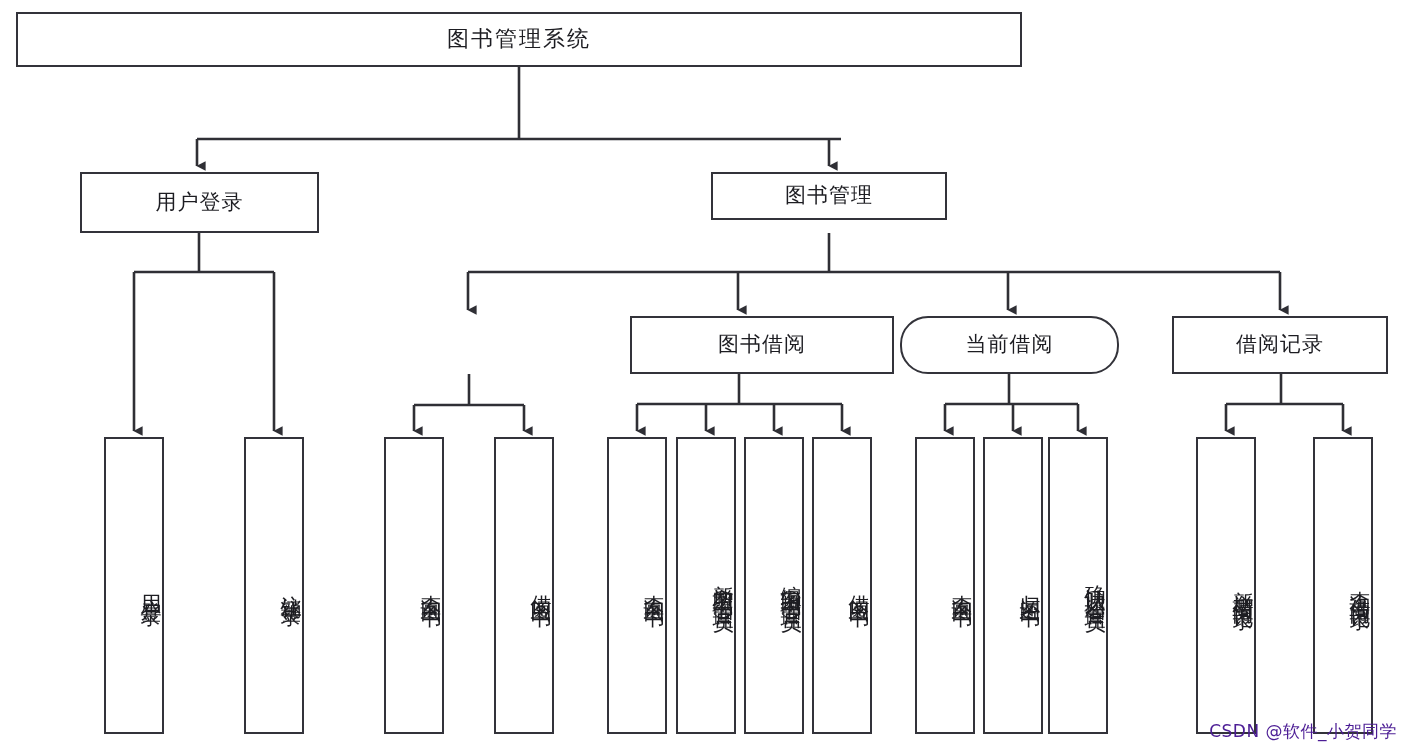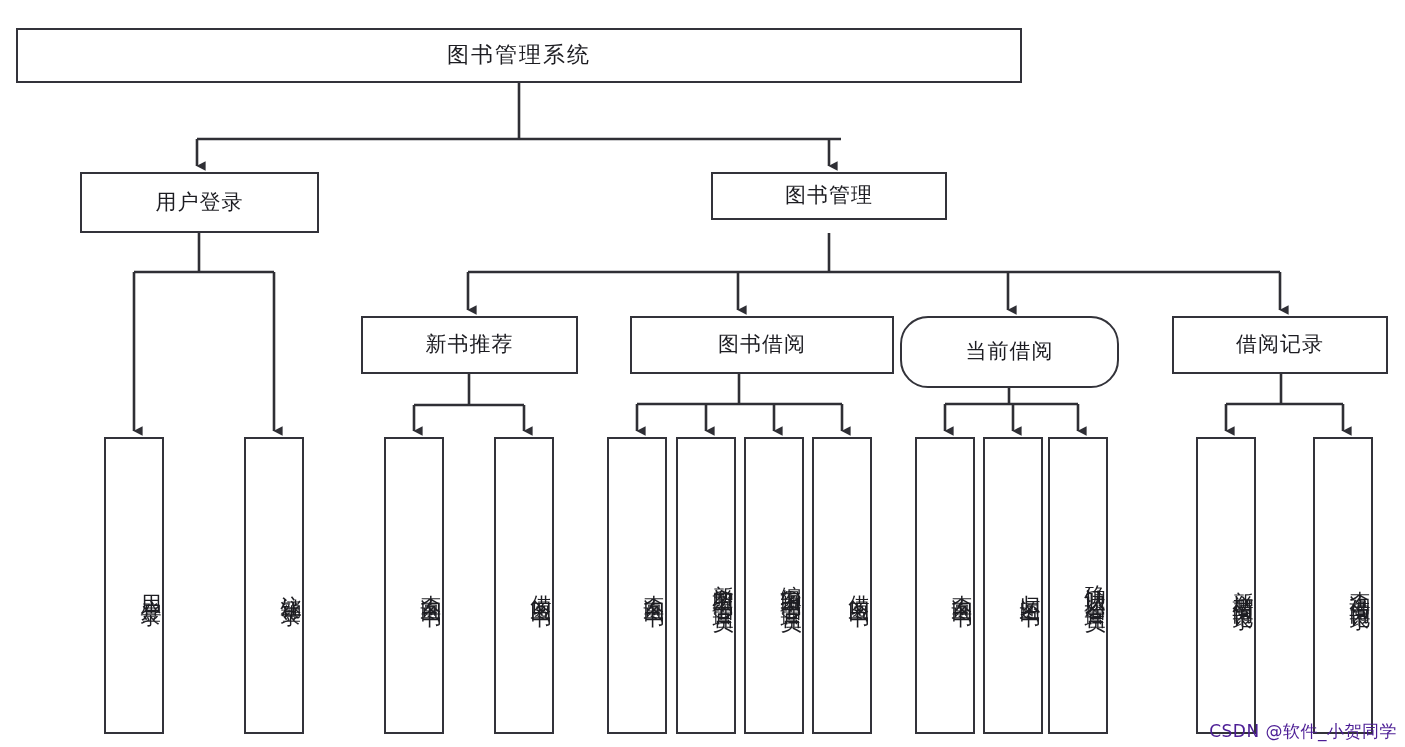--- a/index.html
+++ b/index.html
@@ -120,38 +120,35 @@
       <path d="M1013,404 L1013,431" marker-end="url(#arrow)"></path>
       <path d="M1078,404 L1078,431" marker-end="url(#arrow)"></path>
 
       <path d="M1281,374 L1281,404"></path>
       <path d="M1226,404 L1343,404"></path>
       <path d="M1226,404 L1226,431" marker-end="url(#arrow)"></path>
       <path d="M1343,404 L1343,431" marker-end="url(#arrow)"></path>
     </g>
   </svg>
 
-  <div class="node node-h node-root" style="left:16px; top:12px; width:1006px; height:55px;margin-top:16px;">
+  <div class="node node-h node-root" style="left:16px; top:12px; width:1006px; height:55px;">
     <span>图书管理系统</span>
   </div>
 
   <div class="node node-h" style="left:80px; top:172px; width:239px; height:61px;">
     <span>用户登录</span>
   </div>
   <div class="node node-h" style="left:711px; top:172px; width:236px; height:48px;">
     <span>图书管理</span>
   </div>
 
-  <div class="node node-h" style="left:361px; top:316px; width:217px; height:58px;">
-    <span>新书推荐</span>
-  </div>
   <div class="node node-h" style="left:630px; top:316px; width:264px; height:58px;">
     <span>图书借阅</span>
   </div>
-  <div class="node node-h" style="left:900px; top:316px; width:219px; height:72px;border-radius:28px;">
+  <div class="node node-h" style="left:900px; top:316px; width:219px; height:58px;border-radius:28px;">
     <span>当前借阅</span>
   </div>
   <div class="node node-h" style="left:1172px; top:316px; width:216px; height:58px;align-items:center;">
     <span>借阅记录</span>
   </div>
 
   <div class="node node-v" style="left:104px; top:437px; width:60px; height:297px;">
     <span class="vtext">用户登录</span>
   </div>
   <div class="node node-v" style="left:244px; top:437px; width:60px; height:297px;">

